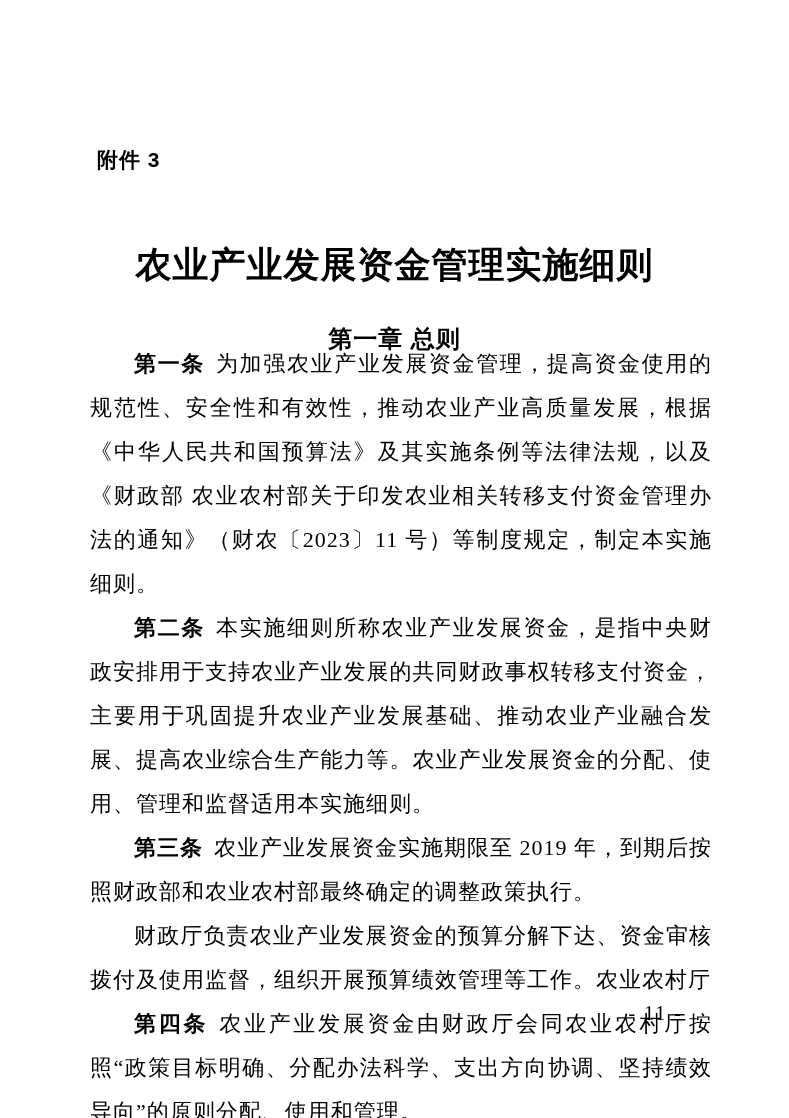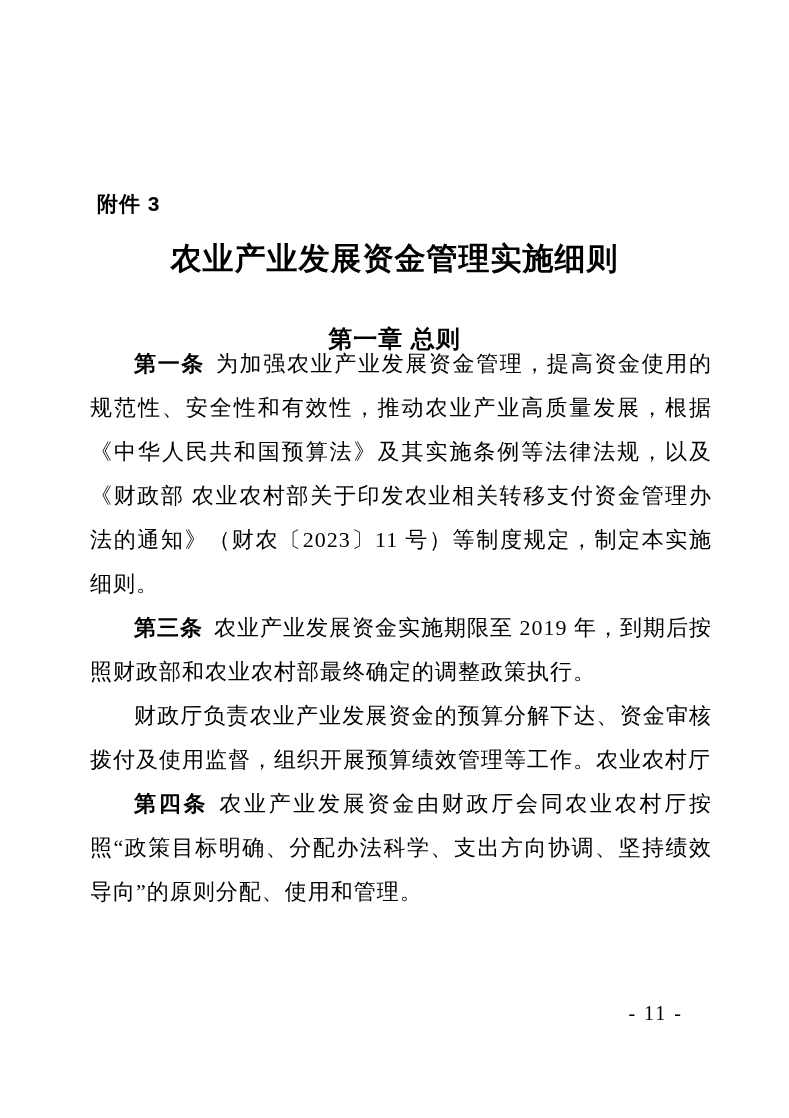--- a/index.html
+++ b/index.html
@@ -18,31 +18,30 @@
   }
   .attachment-label {
     position: absolute;
     left: 97px;
     top: 146px;
     font-family: "Liberation Sans", sans-serif;
     font-weight: 700;
     font-size: 21px;
     letter-spacing: 1px;
     white-space: nowrap;
-    margin-top: 44px;
   }
   .doc-title {
     position: absolute;
     top: 217px;
     left: 0;
     width: 100%;
     text-align: center;
     font-family: Liberation Mono, monospace;
     font-weight: 700;
-    font-size: 31px;
+    font-size: 36px;
     letter-spacing: 1px;
     white-space: nowrap;
   }
   .chapter-heading {
     position: absolute;
     top: 303px;
     left: 0;
     width: 100%;
     text-align: center;
     font-family: "Liberation Sans", sans-serif;
@@ -96,20 +95,23 @@
   <h1 class="doc-title">农业产业发展资金管理实施细则</h1>
 
   <h2 class="chapter-heading">第一章 总则</h2>
 
   <div class="body-text">
 
     <p>
       <span class="article-lead">第一条</span><span>为加强农业产业发展资金管理，提高资金使用的规范性、安全性和有效性，推动农业产业高质量发展，根据《中华人民共和国预算法》及其实施条例等法律法规，以及《财政部 农业农村部关于印发农业相关转移支付资金管理办法的通知》（财农〔2023〕11 号）等制度规定，制定本实施细则。</span>
     </p>
 
+    <p>
+      <span class="article-lead">第二条</span><span>本实施细则所称农业产业发展资金，是指中央财政安排用于支持农业产业发展的共同财政事权转移支付资金，主要用于巩固提升农业产业发展基础、推动农业产业融合发展、提高农业综合生产能力等。农业产业发展资金的分配、使用、管理和监督适用本实施细则。</span>
+    </p>
 
     <p>
       <span class="article-lead">第三条</span><span>农业产业发展资金实施期限至 2019 年，到期后按照财政部和农业农村部最终确定的调整政策执行。</span>
     </p>
 
     <p>
       <span class="article-lead"></span><span>财政厅负责农业产业发展资金的预算分解下达、资金审核拨付及使用监督，组织开展预算绩效管理等工作。农业农村厅</span>
     </p>
 
     <p>

